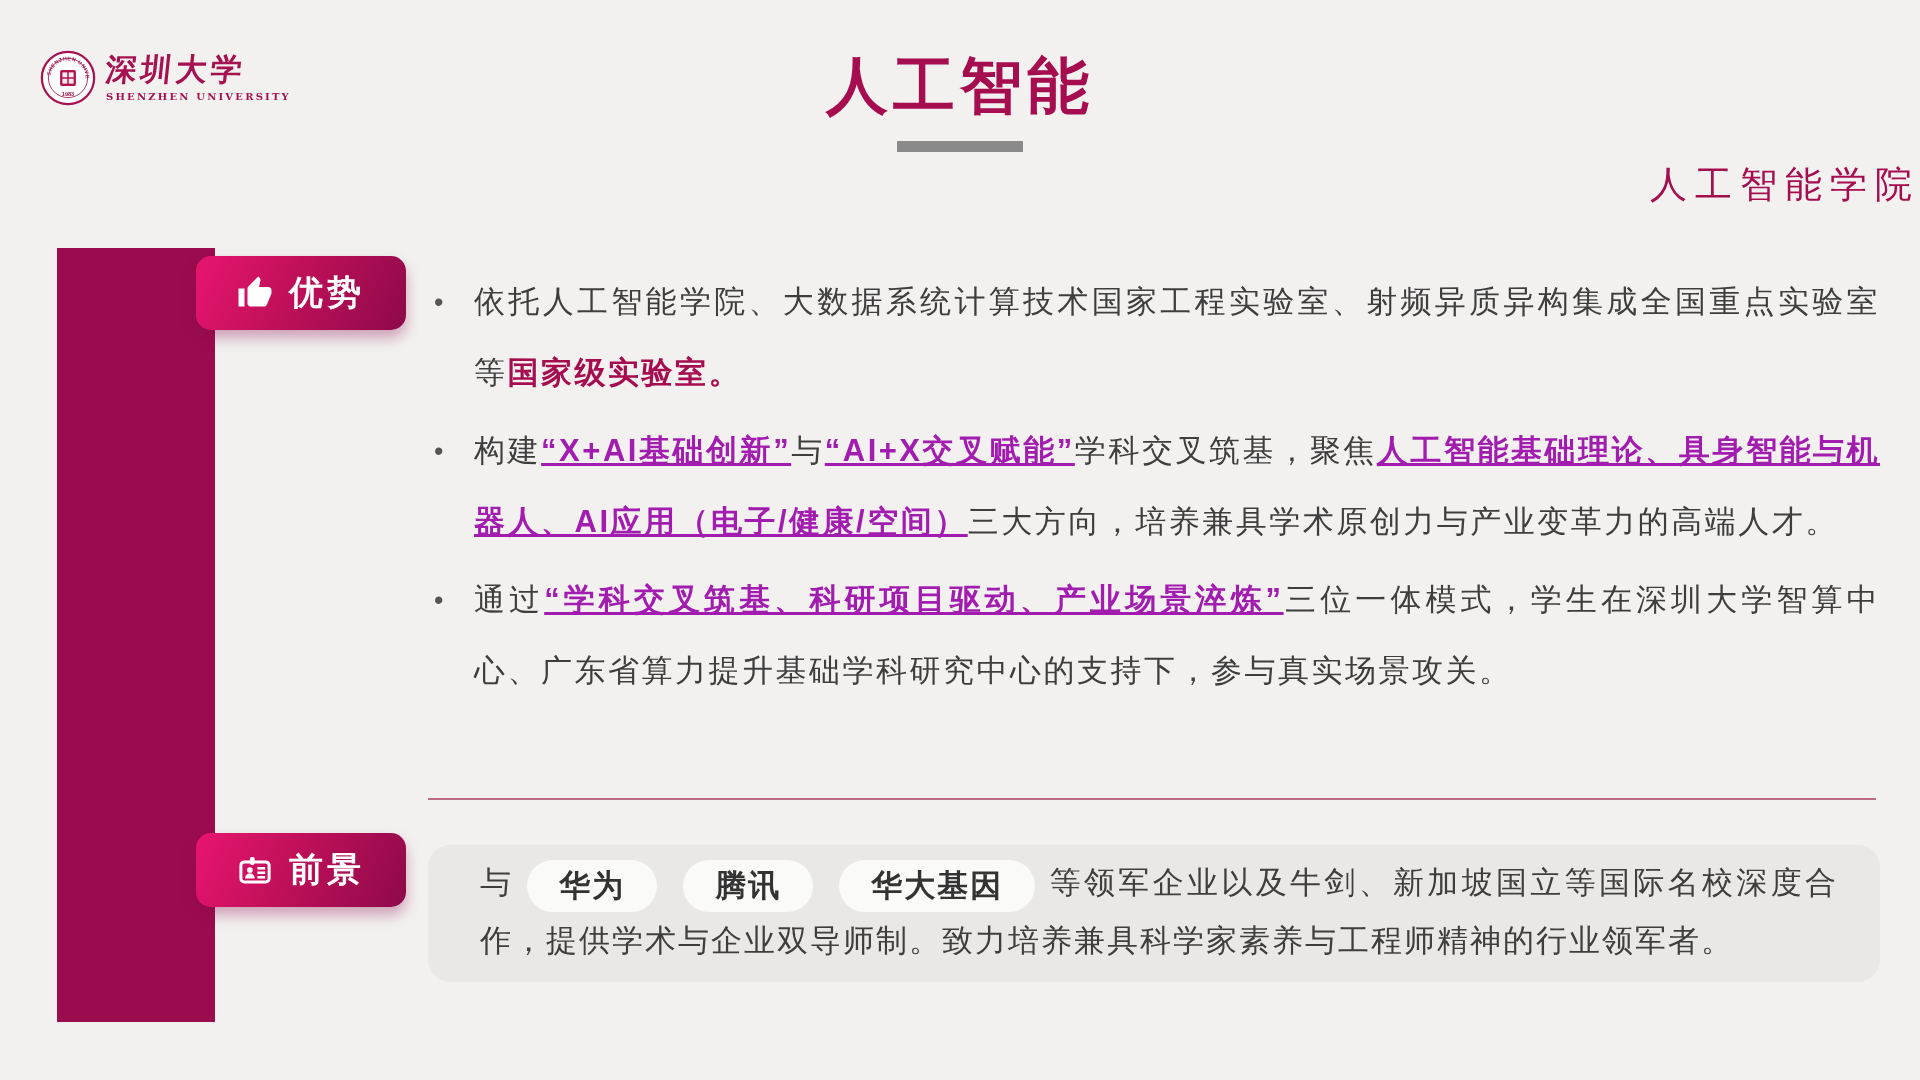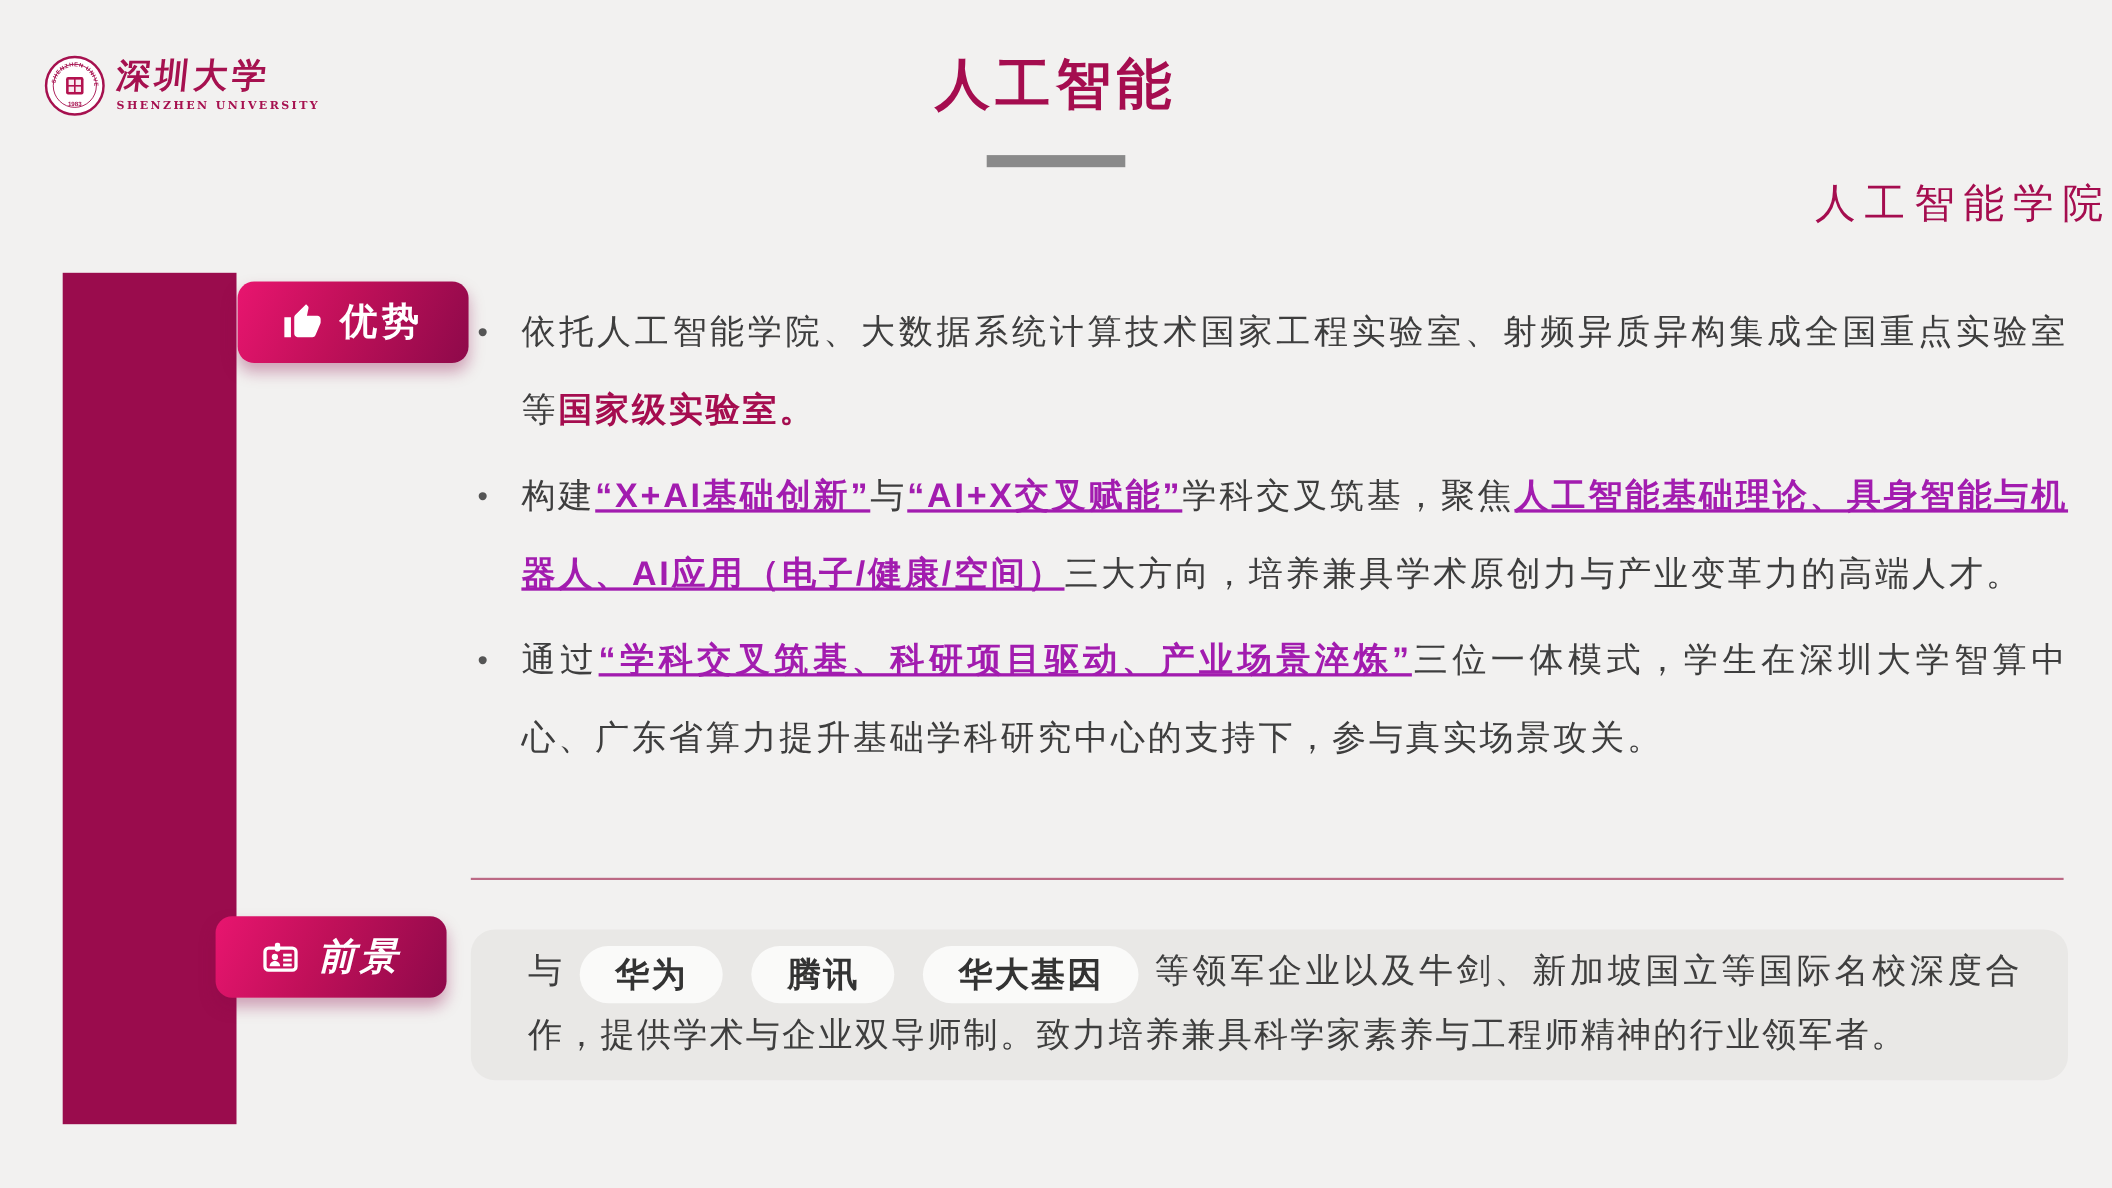--- a/index.html
+++ b/index.html
@@ -11,35 +11,35 @@
   .logo { position:absolute; left:40px; top:50px; display:flex; align-items:flex-start; gap:10px; }
   .seal { width:56px; height:56px; }
   .logo-text { display:flex; flex-direction:column; padding-top:2px; }
   .logo-cn { font-family:"DejaVu Serif","Liberation Serif",serif; font-size:31px; font-weight:700;
              color:#a6114f; letter-spacing:4px; transform:skewX(-6deg); line-height:34px; }
   .logo-en { font-family:"DejaVu Serif","Liberation Serif",serif; font-size:10px; font-weight:700;
              color:#a6114f; letter-spacing:2.2px; margin-top:5px; }
 
   
   .title { position:absolute; left:0; right:0; top:44px; text-align:center;
-           font-size:50px; font-weight:800; color:#a50d4f; letter-spacing:5px; }
+           font-size:62px; font-weight:800; color:#a50d4f; letter-spacing:5px; }
   .title-underline { position:absolute; left:50%; transform:translateX(-50%); top:141px;
            width:126px; height:11px; background:#8a8a8a; }
   .subtitle { position:absolute; left:0; right:0; top:160px; text-align:right;
            font-size:37px; font-weight:500; color:#a50d4f; letter-spacing:8px; }
 
   
   .side-bar { position:absolute; left:57px; top:248px; width:158px; height:774px; background:#9a0c4d; }
   .badge { position:absolute; left:196px; width:210px; height:74px; border-radius:15px;
            background:linear-gradient(115deg,#e8156f 0%,#c01059 45%,#8e094a 100%);
            display:flex; align-items:center; justify-content:center; gap:16px;
            color:#fff; font-size:34px; font-weight:700; letter-spacing:4px;
            box-shadow:0 8px 14px rgba(140,9,73,0.35); }
-  .badge-advantages { top:256px;margin-left:20px; }
-  .badge-prospects  { top:833px;font-style:italic; }
+  .badge-advantages { top:256px; }
+  .badge-prospects  { top:833px; }
   .badge svg { width:36px; height:36px; flex:0 0 auto; }
 
   
   .content { position:absolute; left:428px; top:266px; width:1452px; }
   .content ul { list-style:none; }
   .content li { position:relative; padding-left:46px; font-size:31px; line-height:71px;
                 color:#3e3e3e; letter-spacing:2.5px; text-align:justify; margin-bottom:7px; }
   .content li::before { content:"•"; position:absolute; left:6px; top:1px;
                 font-size:27px; color:#555; }
   .b { font-weight:700; color:#a21caf;text-decoration:underline; }

